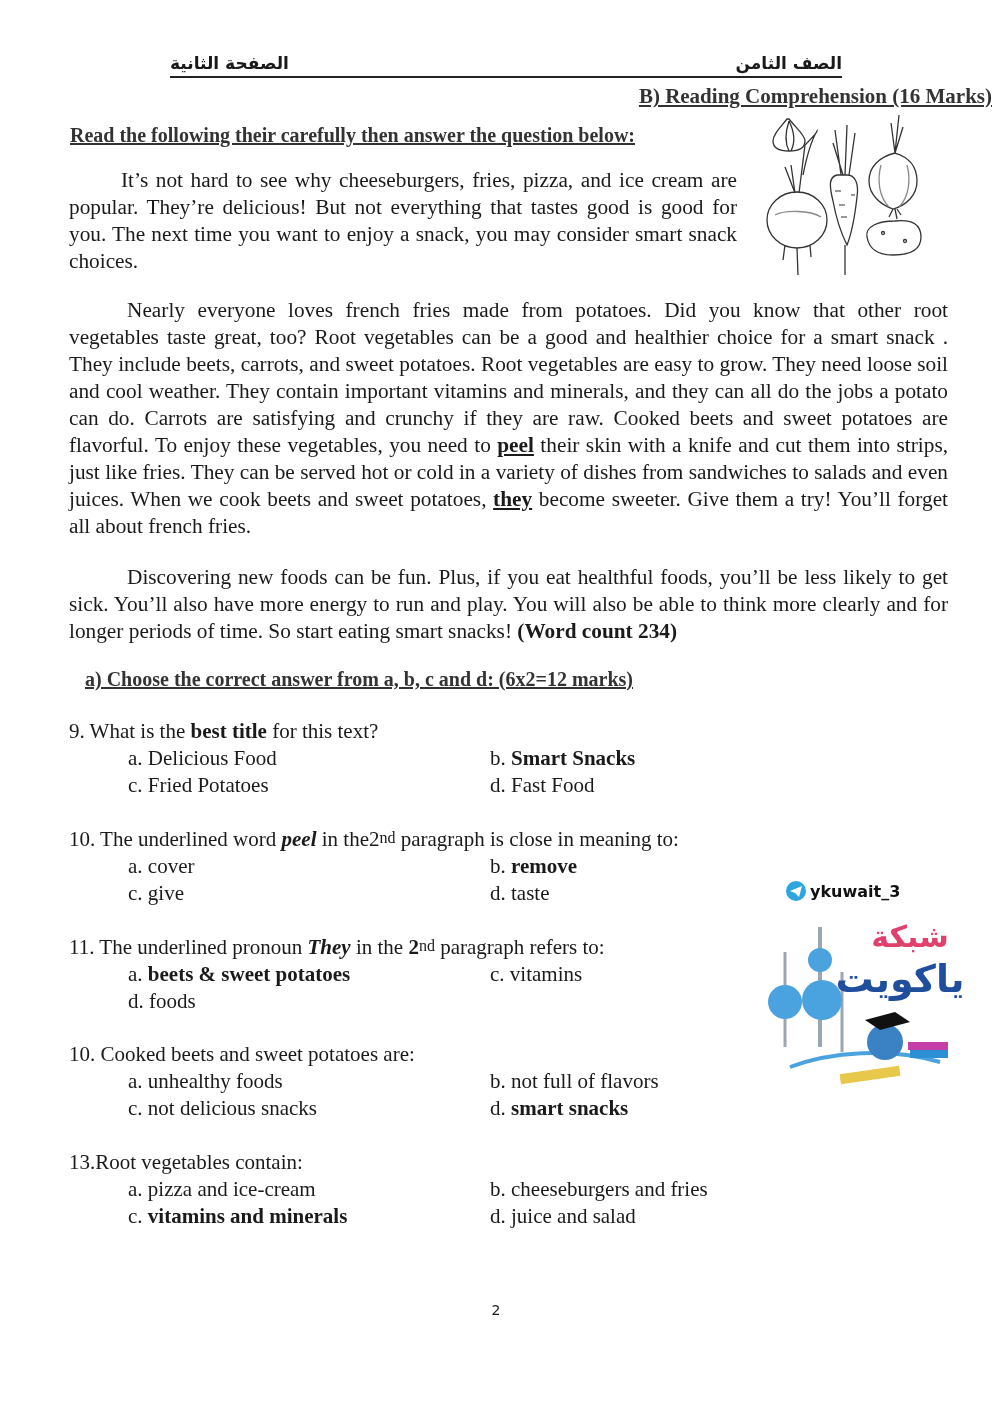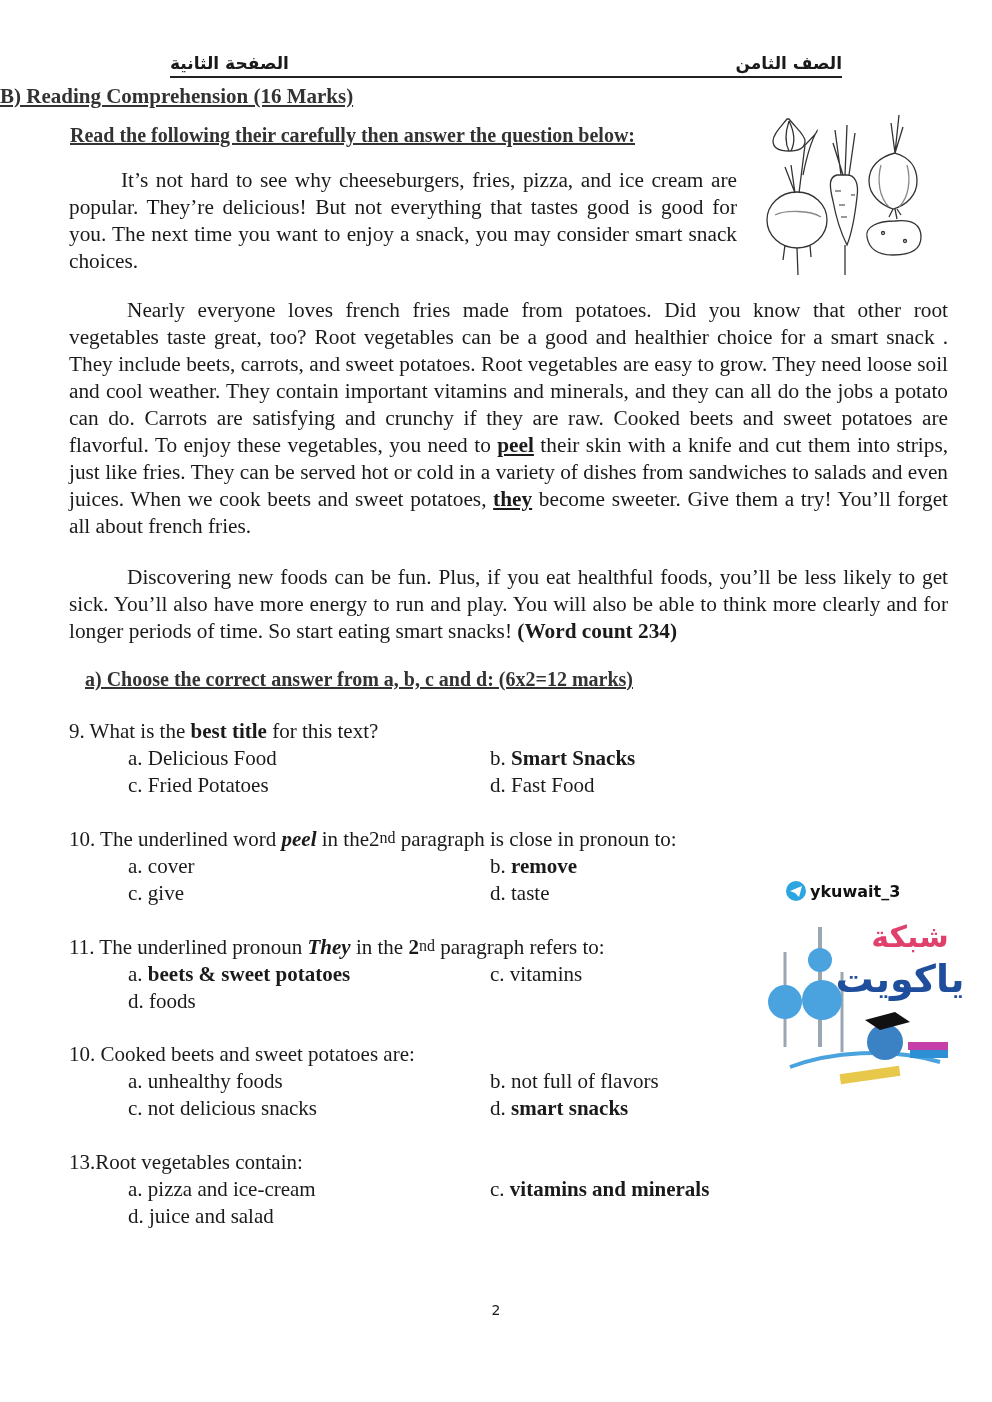--- a/index.html
+++ b/index.html
@@ -3,21 +3,21 @@
 <meta charset="utf-8">
 <style>
   html, body { margin: 0; padding: 0; background: #ffffff; }
   body { width: 992px; height: 1402px; position: relative; overflow: hidden;
          font-family: "Liberation Serif", "DejaVu Serif", serif; color: #1a1a1a; }
   .abs { position: absolute; }
   .header-ar { left: 170px; top: 50px; width: 672px; height: 26px; border-bottom: 2px solid #222;
                font-family: "DejaVu Sans", sans-serif; font-weight: bold; font-size: 17px;
                direction: rtl; display: flex; justify-content: space-between; align-items: center; }
   .header-ar span { white-space: nowrap; }
-  .section-title { left: 0; width: 992px; top: 84px; text-align: left; font-weight: bold;
+  .section-title { left: 0; width: 992px; top: 84px; text-align: right; font-weight: bold;
                    font-size: 21px; text-decoration: underline; color: #333; }
   .instruction { left: 70px; top: 124px; font-weight: bold; font-size: 20px; text-decoration: underline; color: #333; }
   .para { font-size: 21.3px; line-height: 27px; text-align: justify; }
   .p1 { left: 69px; top: 167px; width: 668px; }
   .p2 { left: 69px; top: 297px; width: 879px; }
   .p3 { left: 69px; top: 564px; width: 879px; }
   .indent { display: inline-block; width: 52px; }
   .indent2 { display: inline-block; width: 58px; }
   .ul-bold { font-weight: bold; text-decoration: underline; }
   .bold { font-weight: bold; }
@@ -91,21 +91,21 @@
   <div class="opts">
     <div><span>a.</span> <span>Delicious Food</span></div>
     <div class="correct"><span>b.</span> <span class="txt">Smart Snacks</span></div>
     <div><span>c.</span> <span>Fried Potatoes</span></div>
     <div><span>d.</span> <span>Fast Food</span></div>
   </div>
 </div>
 
 <div class="abs q" style="top:826px">
   <div class="stem">
-    <span>10. The underlined word </span><span class="bold" style="font-style:italic">peel</span><span> in the2</span><sup>nd</sup><span> paragraph is close in pronoun to:</span>
+    <span>10. The underlined word </span><span class="bold" style="font-style:italic">peel</span><span> in the2</span><sup>nd</sup><span> paragraph is close in meaning to:</span>
   </div>
   <div class="opts">
     <div><span>a.</span> <span>cover</span></div>
     <div class="correct"><span>b.</span> <span class="txt">remove</span></div>
     <div><span>c.</span> <span>give</span></div>
     <div><span>d.</span> <span>taste</span></div>
   </div>
 </div>
 
 <div class="abs q" style="top:934px">
@@ -126,20 +126,21 @@
     <div><span>b.</span> <span>not full of flavors</span></div>
     <div><span>c.</span> <span>not delicious snacks</span></div>
     <div class="correct"><span>d.</span> <span class="txt">smart snacks</span></div>
   </div>
 </div>
 
 <div class="abs q" style="top:1149px">
   <div class="stem">13.Root vegetables contain:</div>
   <div class="opts">
     <div><span>a.</span> <span>pizza and ice-cream</span></div>
+    <div><span>b.</span> <span>cheeseburgers and fries</span></div>
     <div class="correct"><span>c.</span> <span class="txt">vitamins and minerals</span></div>
     <div><span>d.</span> <span>juice and salad</span></div>
   </div>
 </div>
 
 <div class="abs logo">
   <svg width="210" height="226" viewBox="0 0 210 226">
     <g>
       <circle cx="36" cy="19" r="10" fill="#2ca5e0"></circle>
       <path d="M30 19 L42 14 L39 25 L35 21 Z" fill="#fff"></path>

